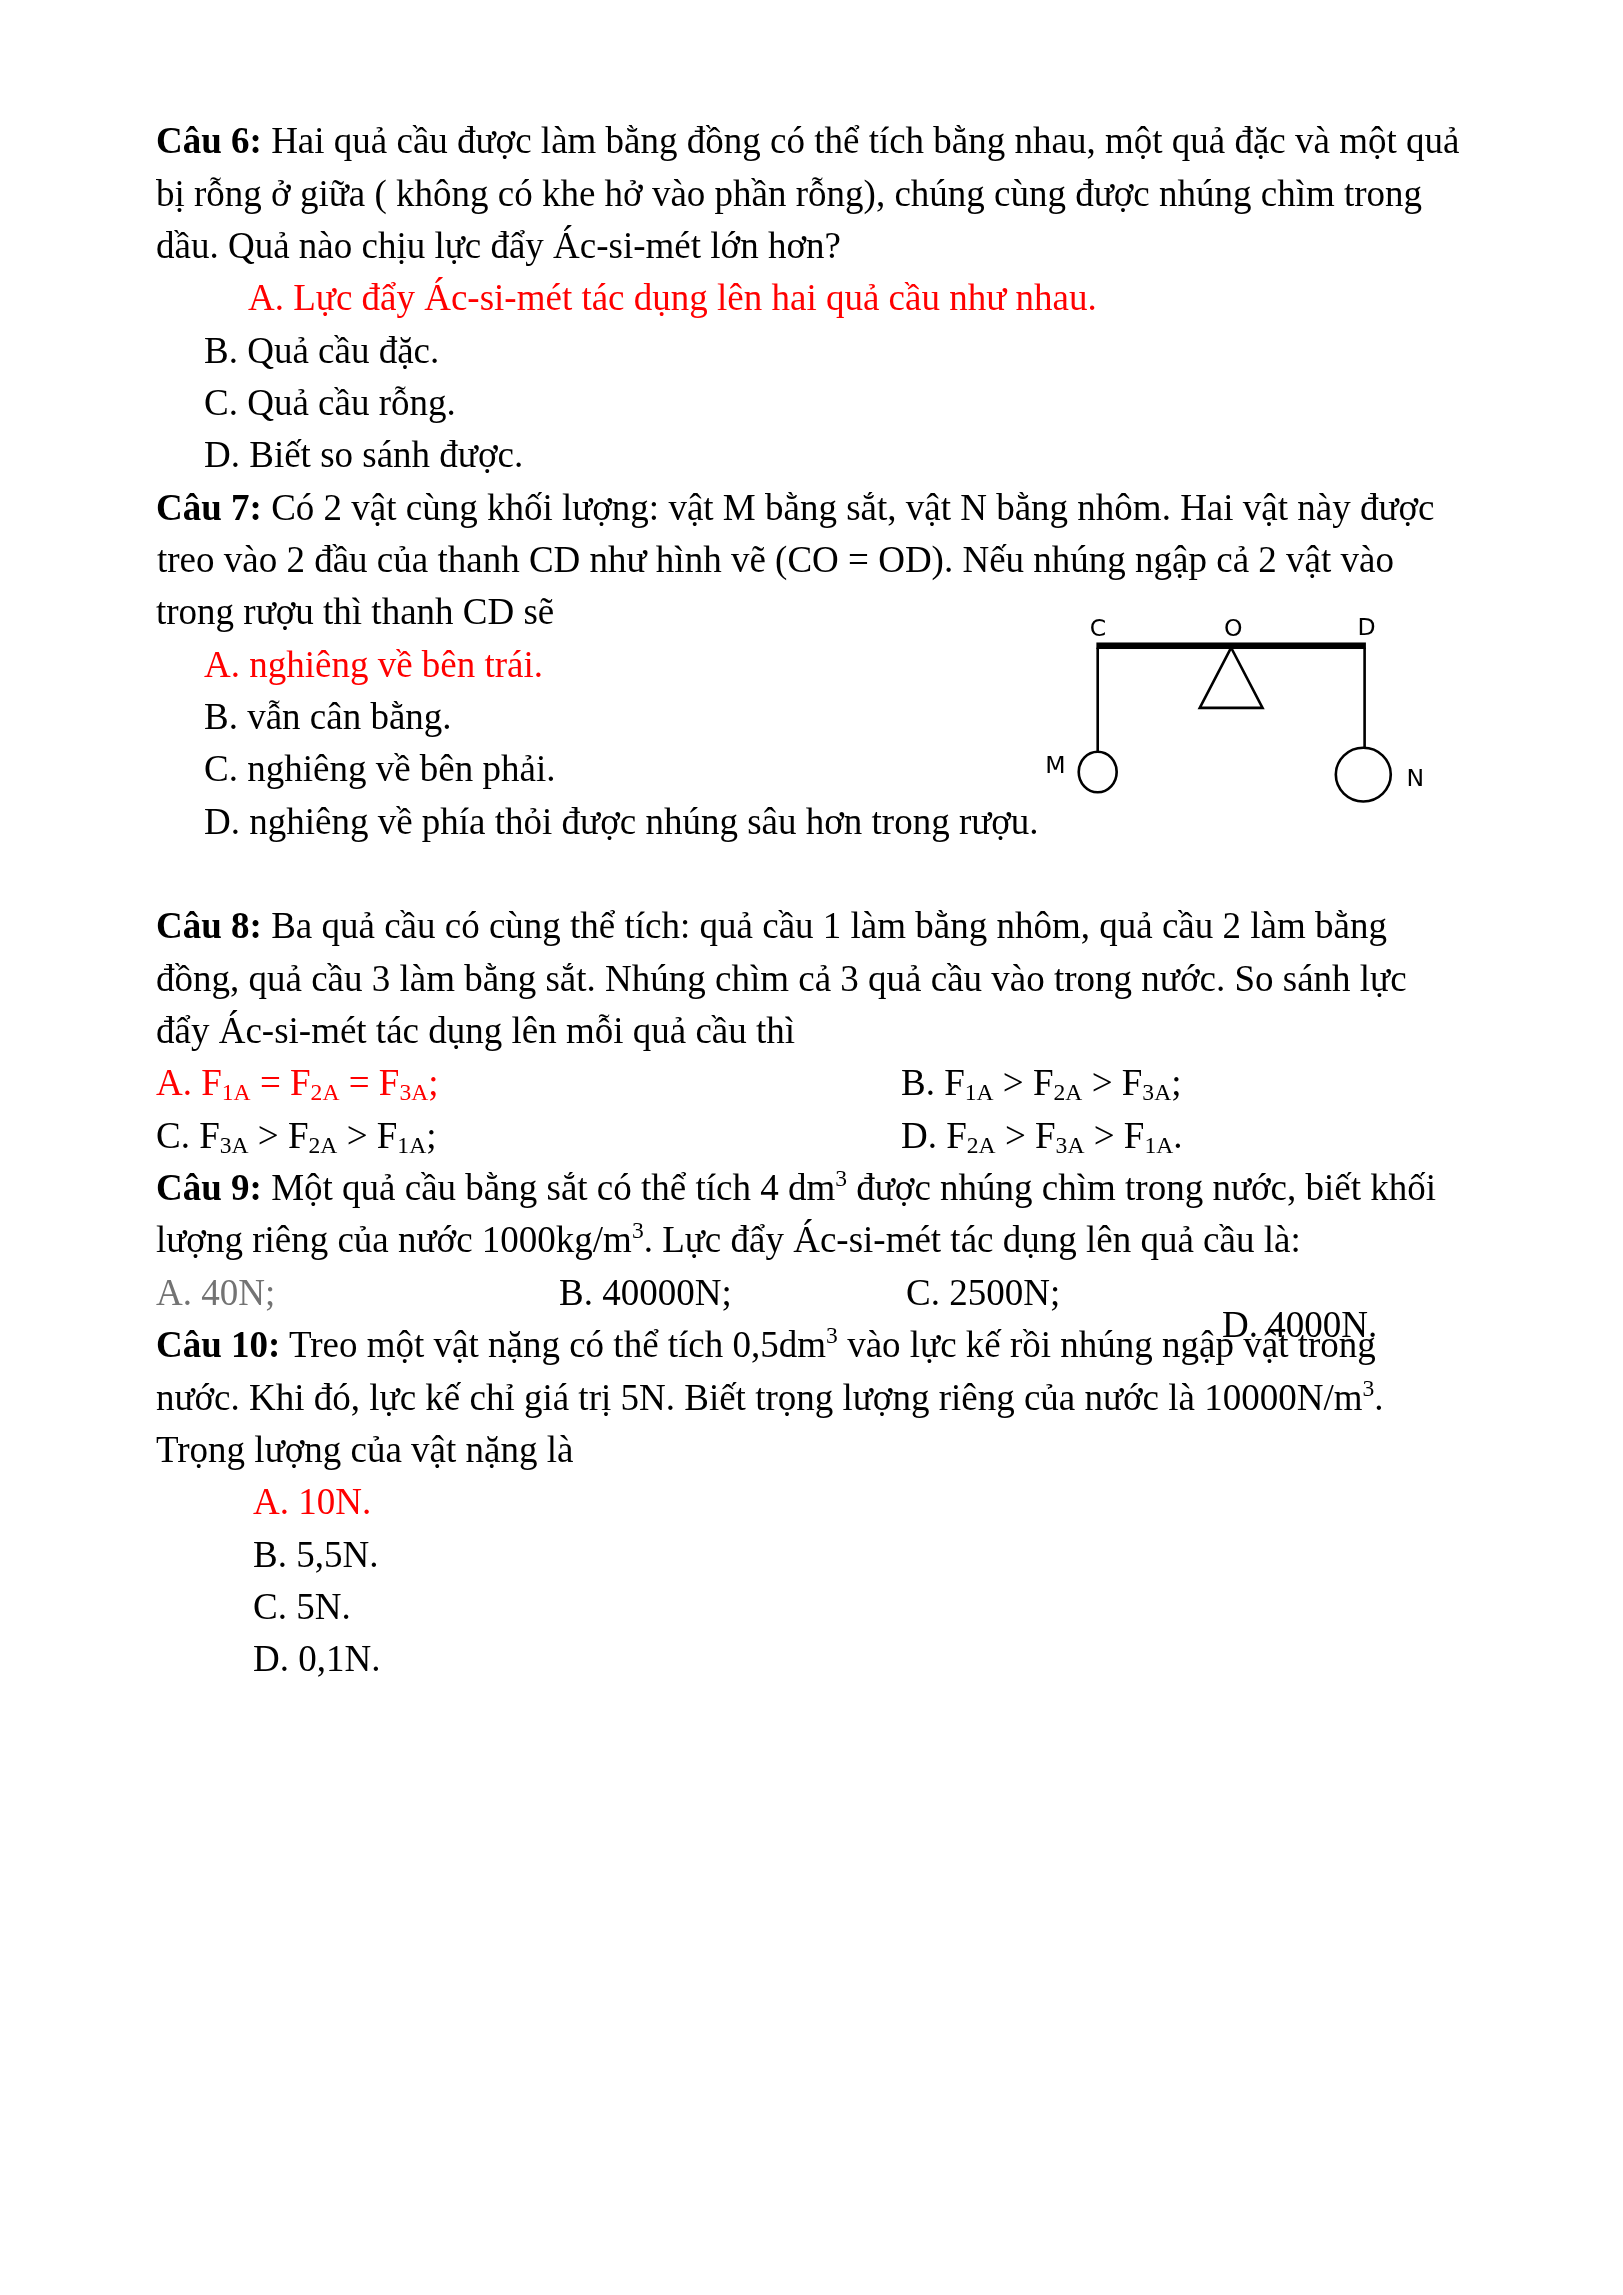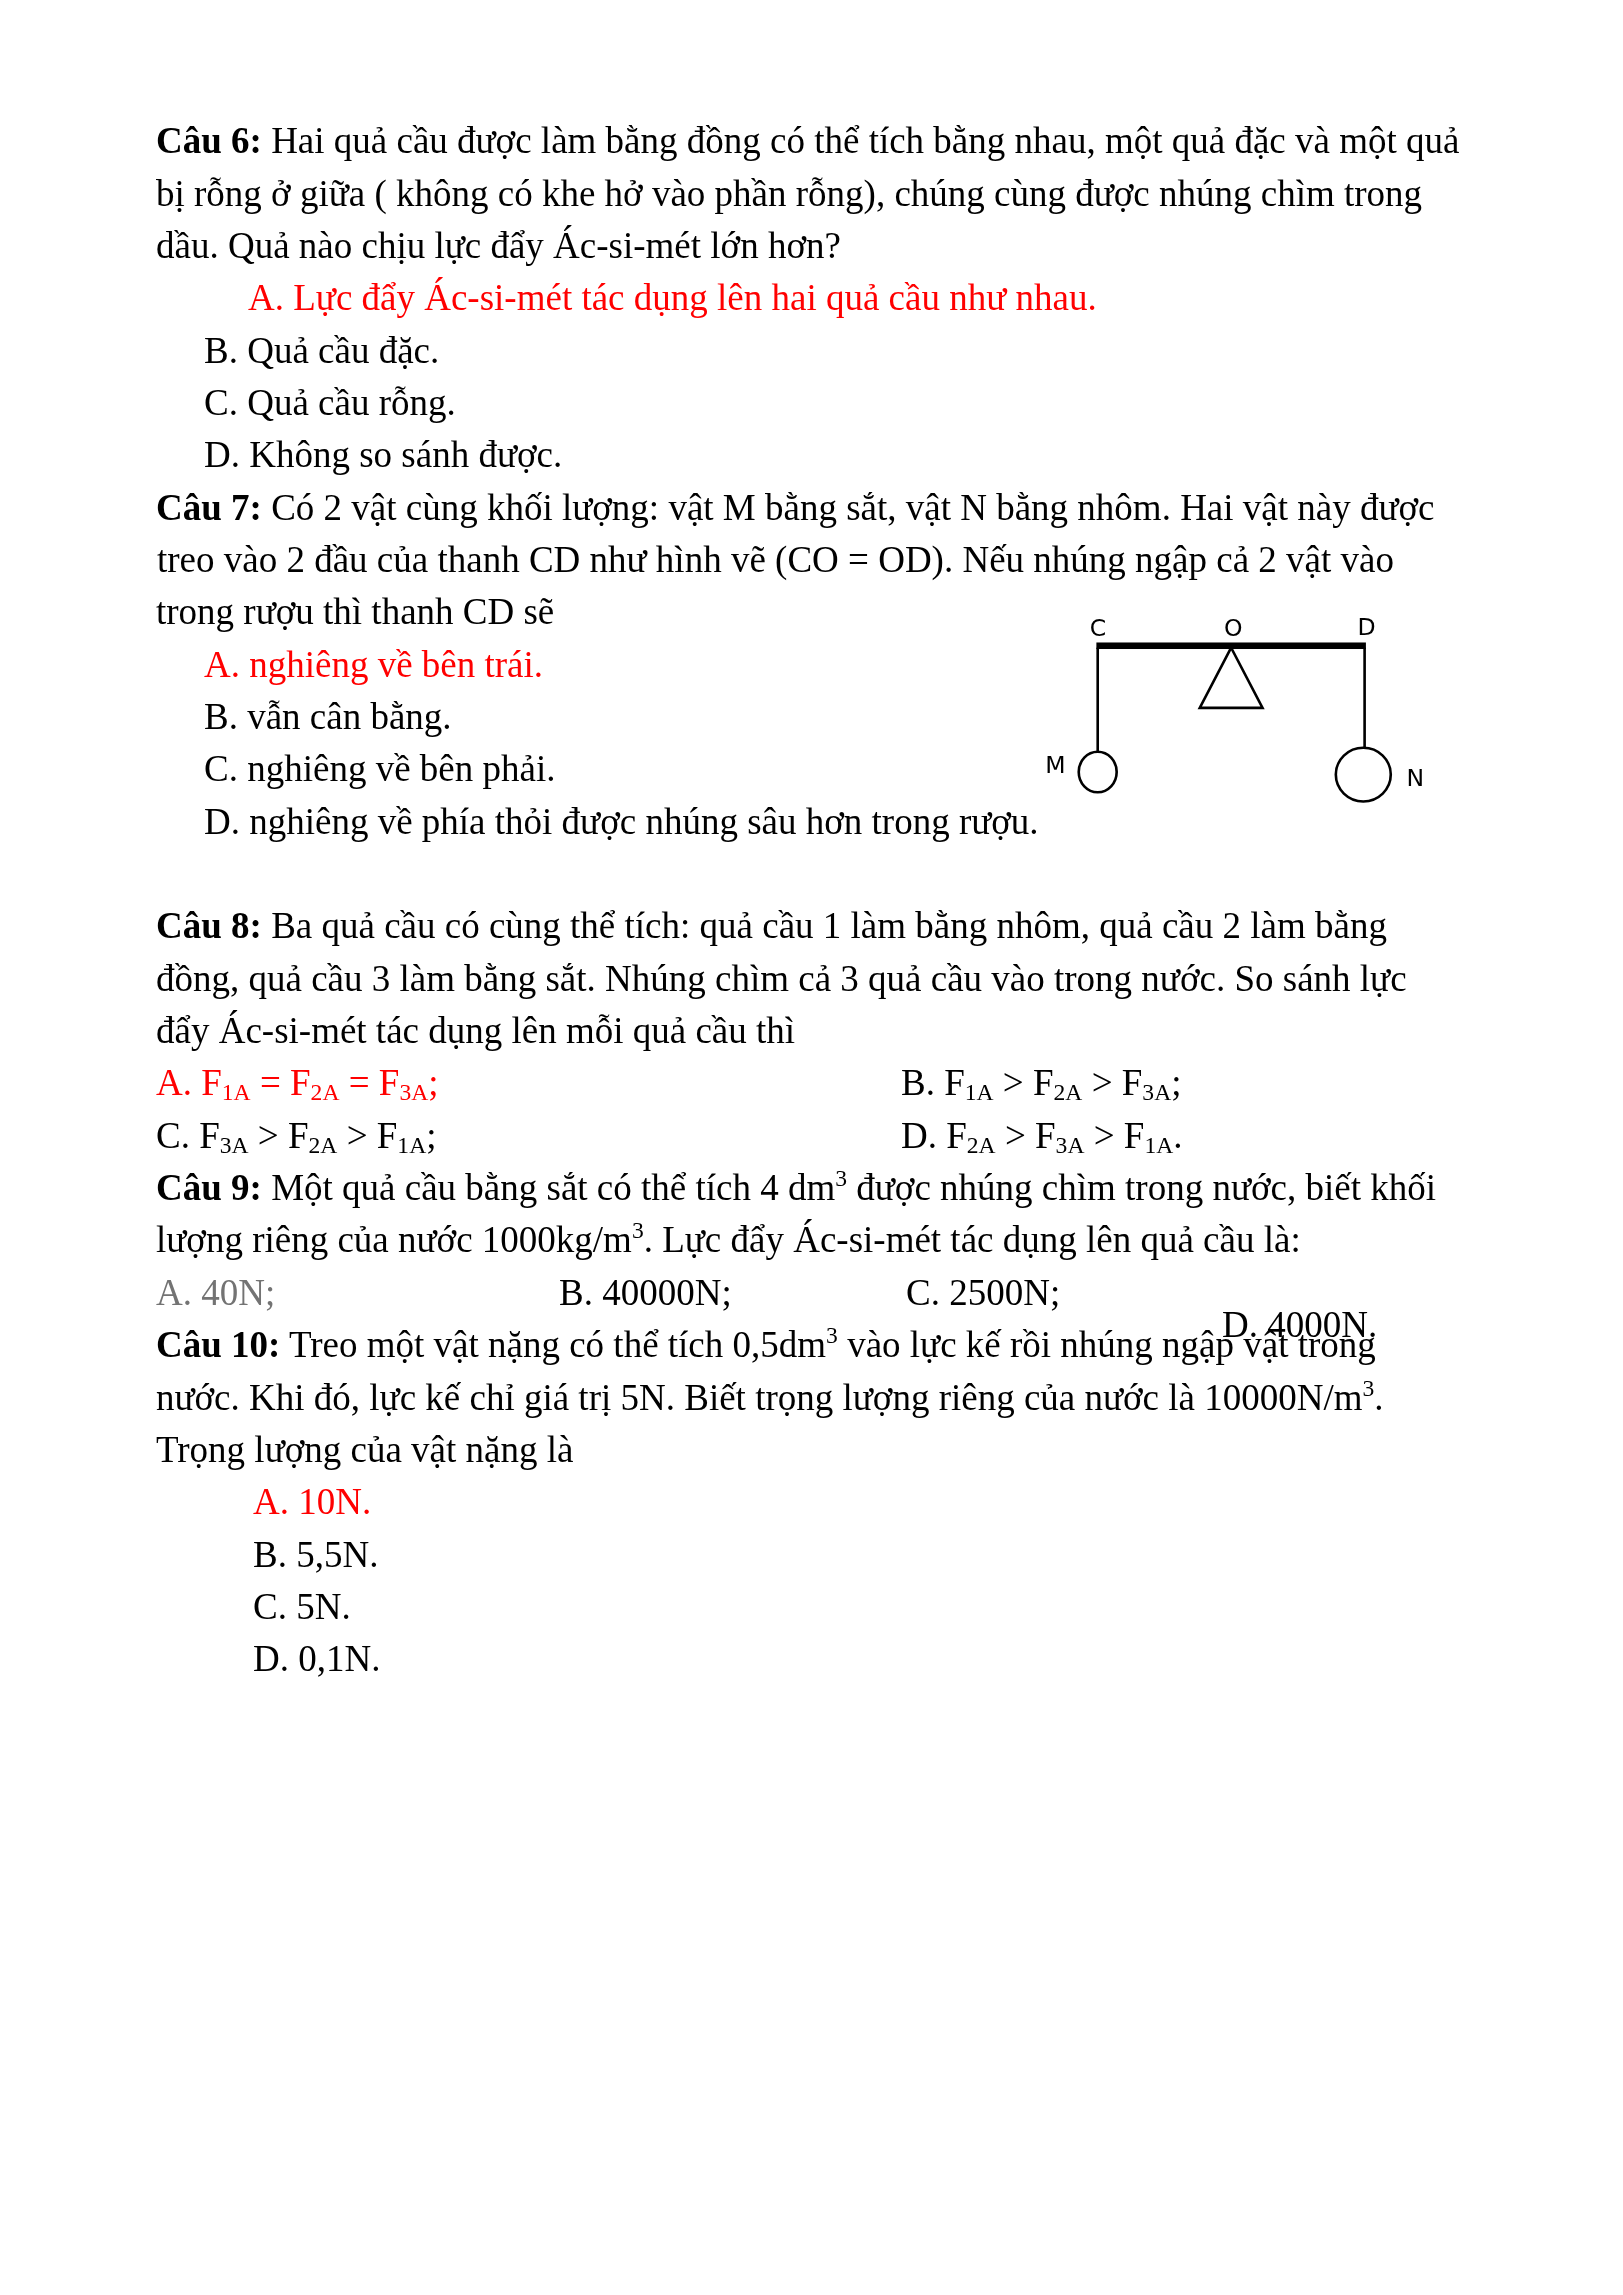--- a/index.html
+++ b/index.html
@@ -18,21 +18,21 @@
 
 <div>
   <div class="line" style="left:156px; top:115px;">
     <span class="q-label">Câu 6:</span><span> Hai quả cầu được làm bằng đồng có thể tích bằng nhau, một quả đặc và một quả</span>
   </div>
   <div class="line" style="left:156px; top:168px;">bị rỗng ở giữa ( không có khe hở vào phần rỗng), chúng cùng được nhúng chìm trong</div>
   <div class="line" style="left:156px; top:220px;">dầu. Quả nào chịu lực đẩy Ác-si-mét lớn hơn?</div>
   <div class="line red" style="left: 204px; top: 272px; color: rgb(255, 0, 0); margin-left: 44px;">A. Lực đẩy Ác-si-mét tác dụng lên hai quả cầu như nhau.</div>
   <div class="line" style="left:204px; top:325px;">B. Quả cầu đặc.</div>
   <div class="line" style="left:204px; top:377px;">C. Quả cầu rỗng.</div>
-  <div class="line" style="left:204px; top:429px;">D. Không so sánh được.</div>
+  <div class="line" style="left:204px; top:429px;">D. Biết so sánh được.</div>
 </div>
 
 <div>
   <div class="line" style="left:156px; top:482px;">
     <span class="q-label">Câu 7:</span><span> Có 2 vật cùng khối lượng: vật M bằng sắt, vật N bằng nhôm. Hai vật này được</span>
   </div>
   <div class="line" style="left:157px; top:534px;">treo vào 2 đầu của thanh CD  như hình vẽ (CO = OD). Nếu nhúng ngập cả 2 vật vào</div>
   <div class="line" style="left:156px; top:586px;">trong rượu thì thanh CD sẽ</div>
   <div class="line red" style="left: 204px; top: 639px; color: rgb(255, 0, 0);">A. nghiêng về bên trái.</div>
   <div class="line" style="left:204px; top:691px;">B. vẫn cân bằng.</div>

